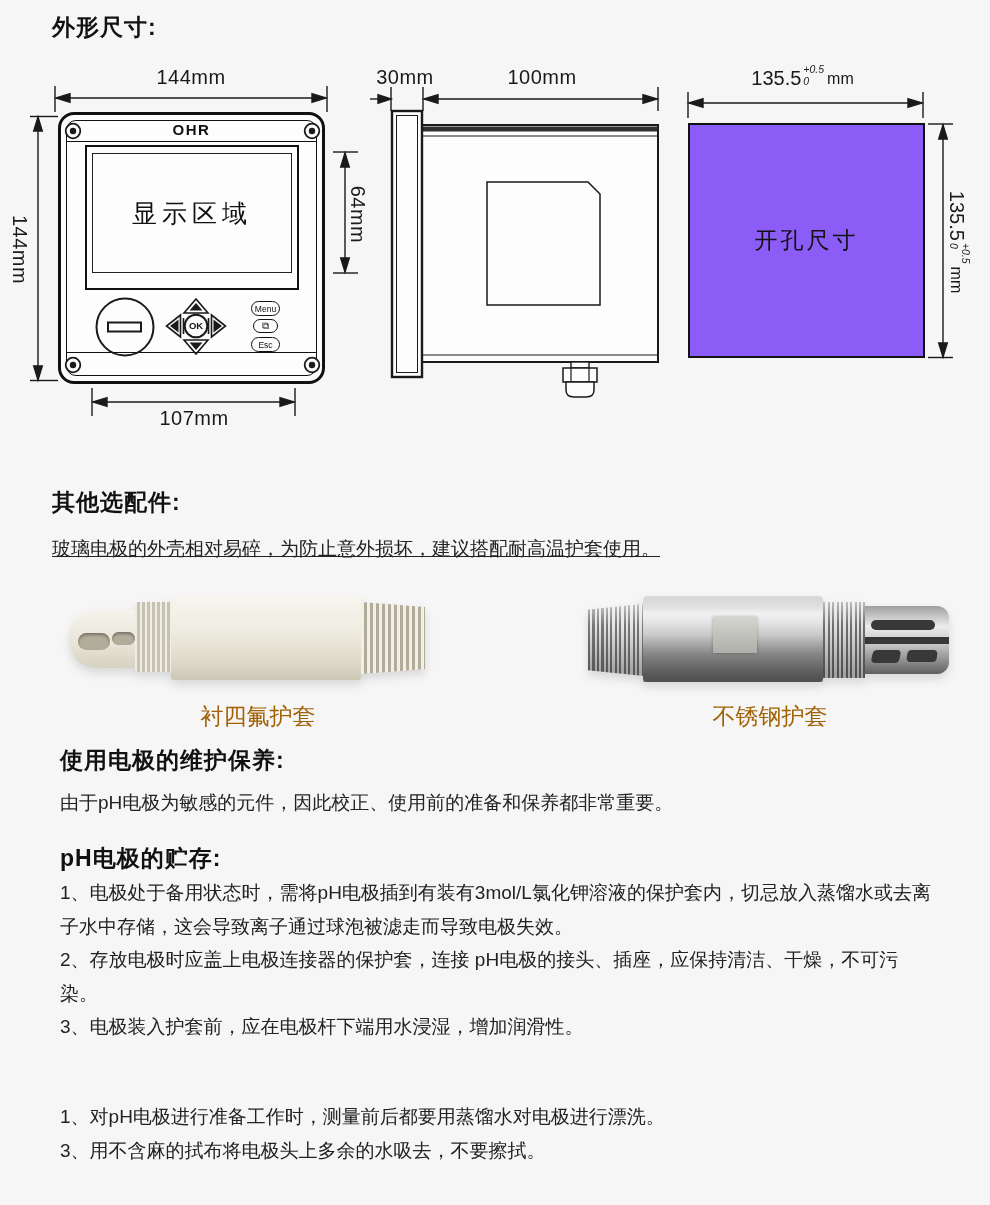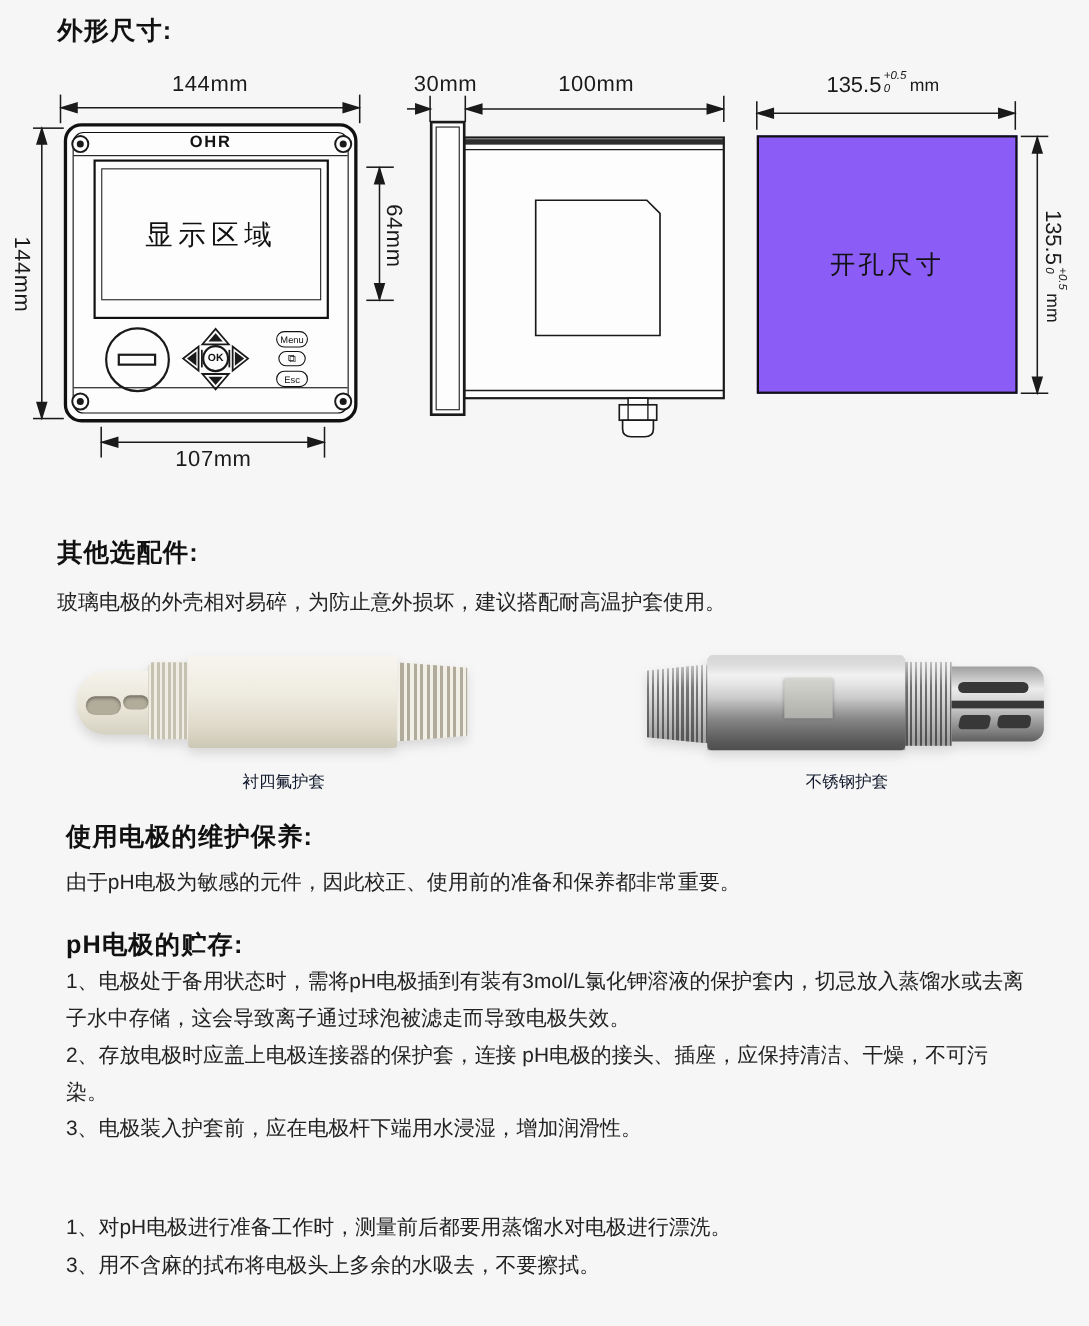--- a/index.html
+++ b/index.html
@@ -70,21 +70,21 @@
     clip-path:polygon(0 8%,100% 0,100% 100%,0 92%); }
   .smain { left:58px; top:14px; width:180px; height:86px; border-radius:4px;
     background:linear-gradient(180deg,#a8a8a8 0%,#eeeeee 20%,#d9d9d9 45%,#a0a0a0 68%,#6d6d6d 100%); }
   .stag { position:absolute; left:70px; top:21px; width:44px; height:36px;
     background:#d0d0cb; box-shadow:0 0 3px rgba(0,0,0,.3); }
   .rthread { left:238px; top:20px; width:42px; height:76px;
     background:repeating-linear-gradient(90deg,#6f6f6f 0 2px,#e2e2e2 2px 4.5px); }
   .rend { left:280px; top:24px; width:84px; height:68px; border-radius:0 12px 12px 0;
     background:linear-gradient(180deg,#9f9f9f 0%,#ececec 30%,#c9c9c9 55%,#848484 85%,#5f5f5f 100%); }
   .rslot { position:absolute; background:#383838; }
-  .prod-label { font-size:15px; color:#0f172a; }
+  .prod-label { font-size:23px; color:#a16207; }
 
   svg.overlay { position:absolute; left:0; top:60px; width:990px; height:380px; pointer-events:none; }
 </style>
 </head>
 <body>
 
 <div class="stage">
 
   <div class="abs h1" style="left:52px; top:12px;text-align:center;">外形尺寸:</div>
 
@@ -207,21 +207,21 @@
   <div class="abs dim-row nowrap rot90" style="left:866px; top:230px; width:185px;">
     <span class="dim-num">135.5</span>
     <span class="tol">
       <i>+0.5</i>
       <i>0</i>
     </span>
     <span class="dim-unit">mm</span>
   </div>
 
   <div class="abs h1" style="left:52px; top:487px;">其他选配件:</div>
-  <div class="abs body-text" style="left:52px; top:532px; width:900px;">玻璃电极的外壳相对易碎，为防止意外损坏，建议搭配耐高温护套使用。</div>
+  <div class="abs body-text" style="left:52px; top:532px; width:900px;text-decoration:underline;">玻璃电极的外壳相对易碎，为防止意外损坏，建议搭配耐高温护套使用。</div>
 
   <div class="abs product" style="left:55px; top:582px; width:385px; height:105px;">
     <div class="p-part tip">
       <div class="tip-slot" style="left:8px; top:23px; width:32px; height:17px; border-radius:9px;"></div>
       <div class="tip-slot" style="left:42px; top:22px; width:23px; height:13px; border-radius:7px;"></div>
     </div>
     <div class="p-part collar"></div>
     <div class="p-part pbody"></div>
     <div class="p-part ethread"></div>
   </div>

